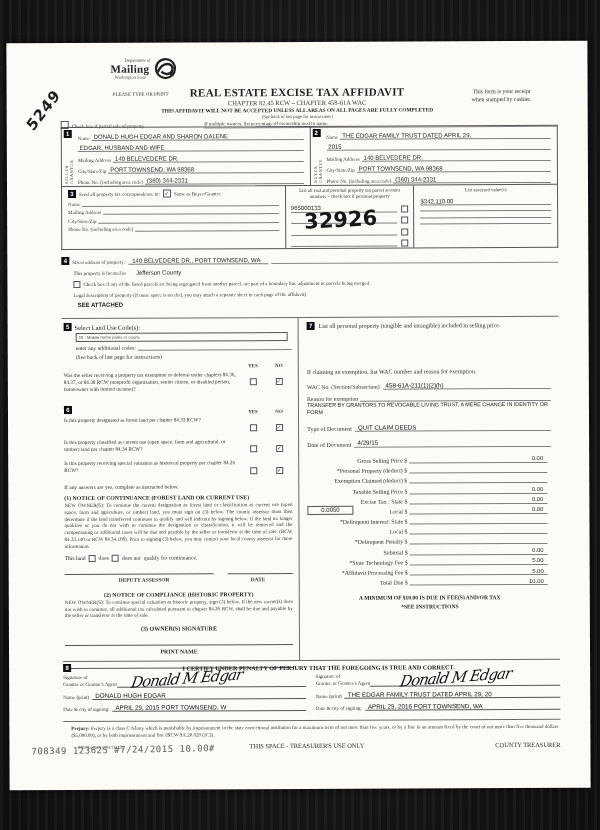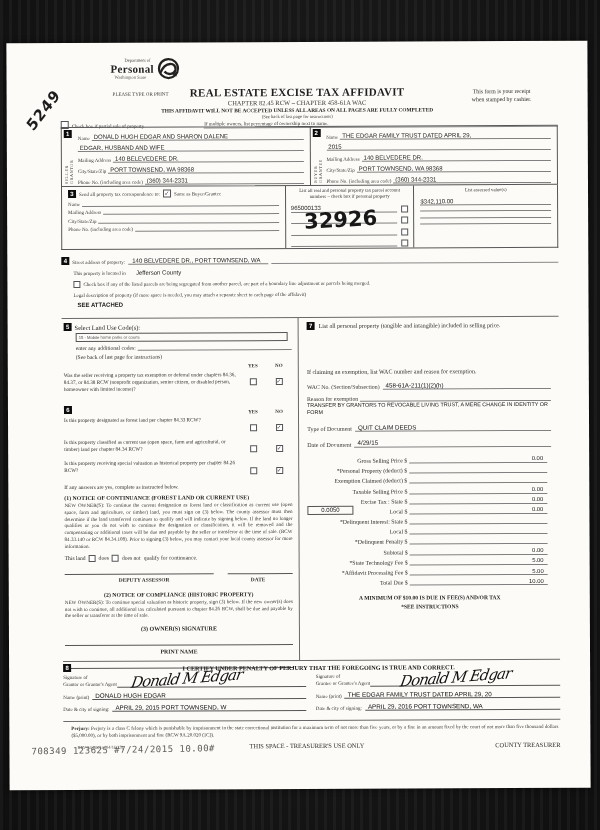--- a/index.html
+++ b/index.html
@@ -168,21 +168,21 @@
 <body>
 
 <div class="bg">
   <div class="page">
 
     <div class="hand hand-corner">5249</div>
 
     <div class="logo">
       <div class="logo-text">
         <span class="logo-dep">Department of</span>
-        <span class="logo-rev">Personal</span>
+        <span class="logo-rev">Mailing</span>
         <span class="logo-ws">Washington State</span>
       </div>
       <svg class="logo-mark" width="26" height="26" viewBox="0 0 26 26">
         <circle cx="13" cy="12" r="9.5" fill="none" stroke="#222" stroke-width="2.2"></circle>
         <path d="M5,16 C10,4 21,6 20,13 C19,18 12,19 9,15" fill="none" stroke="#222" stroke-width="2.4"></path>
         <path d="M17,18 L21,15 L21,20 Z" fill="#222"></path>
       </svg>
     </div>
 
     <div class="please">PLEASE TYPE OR PRINT</div>

